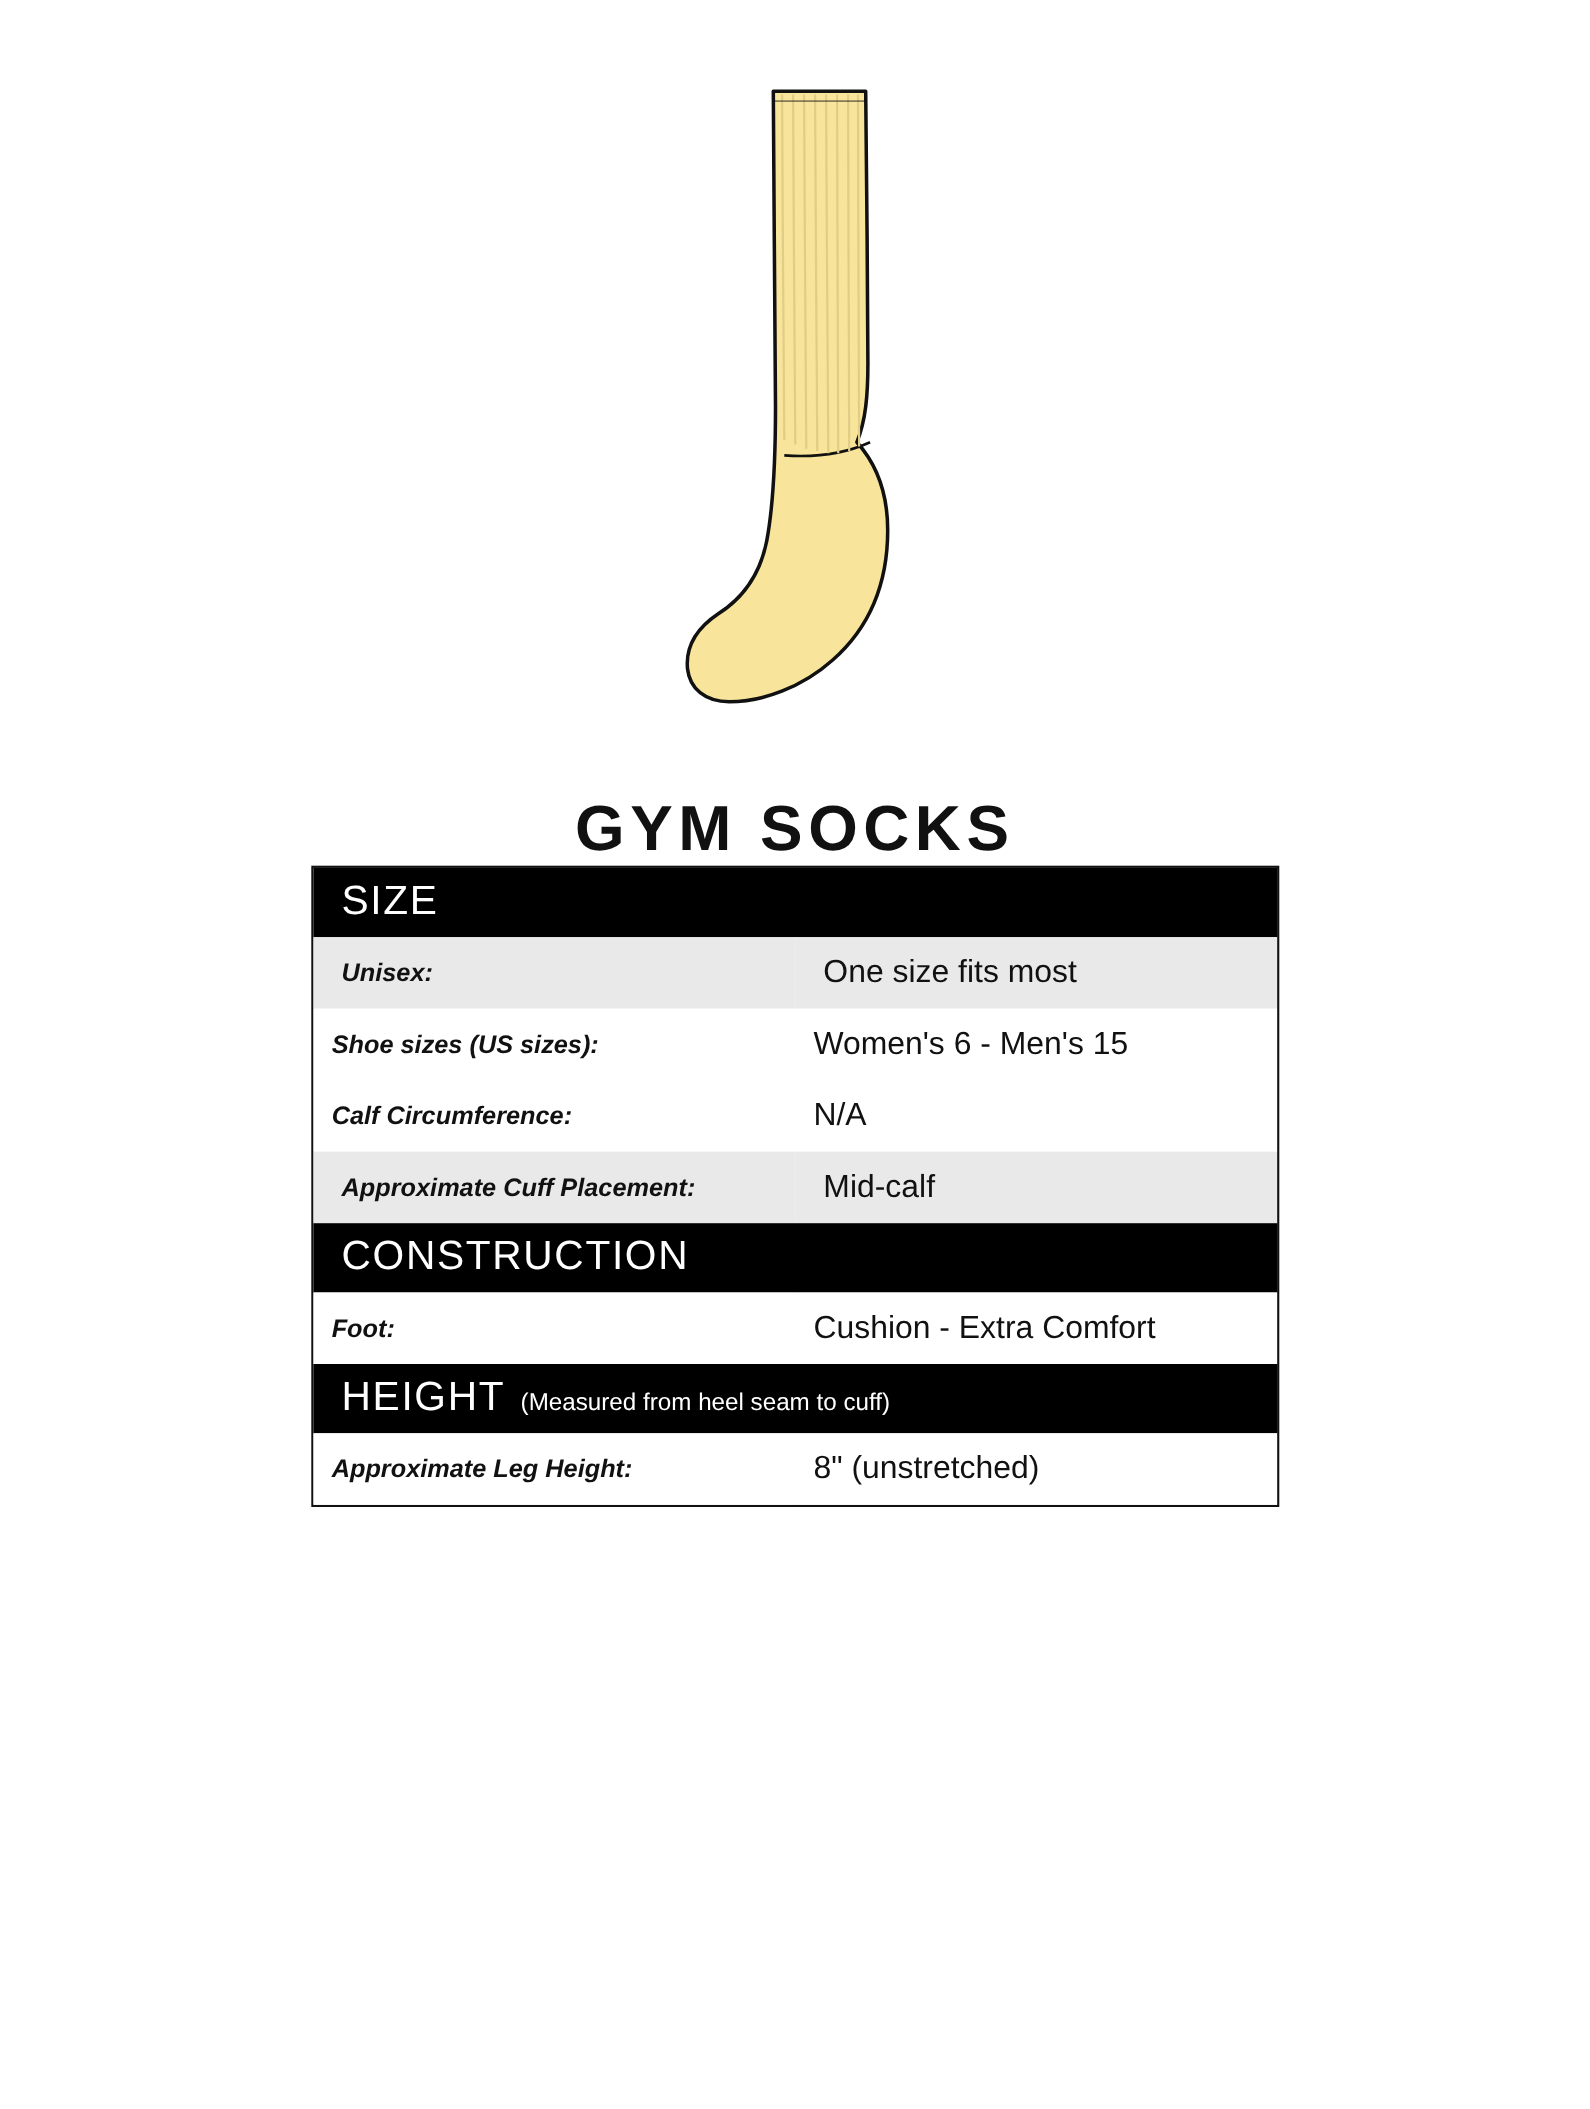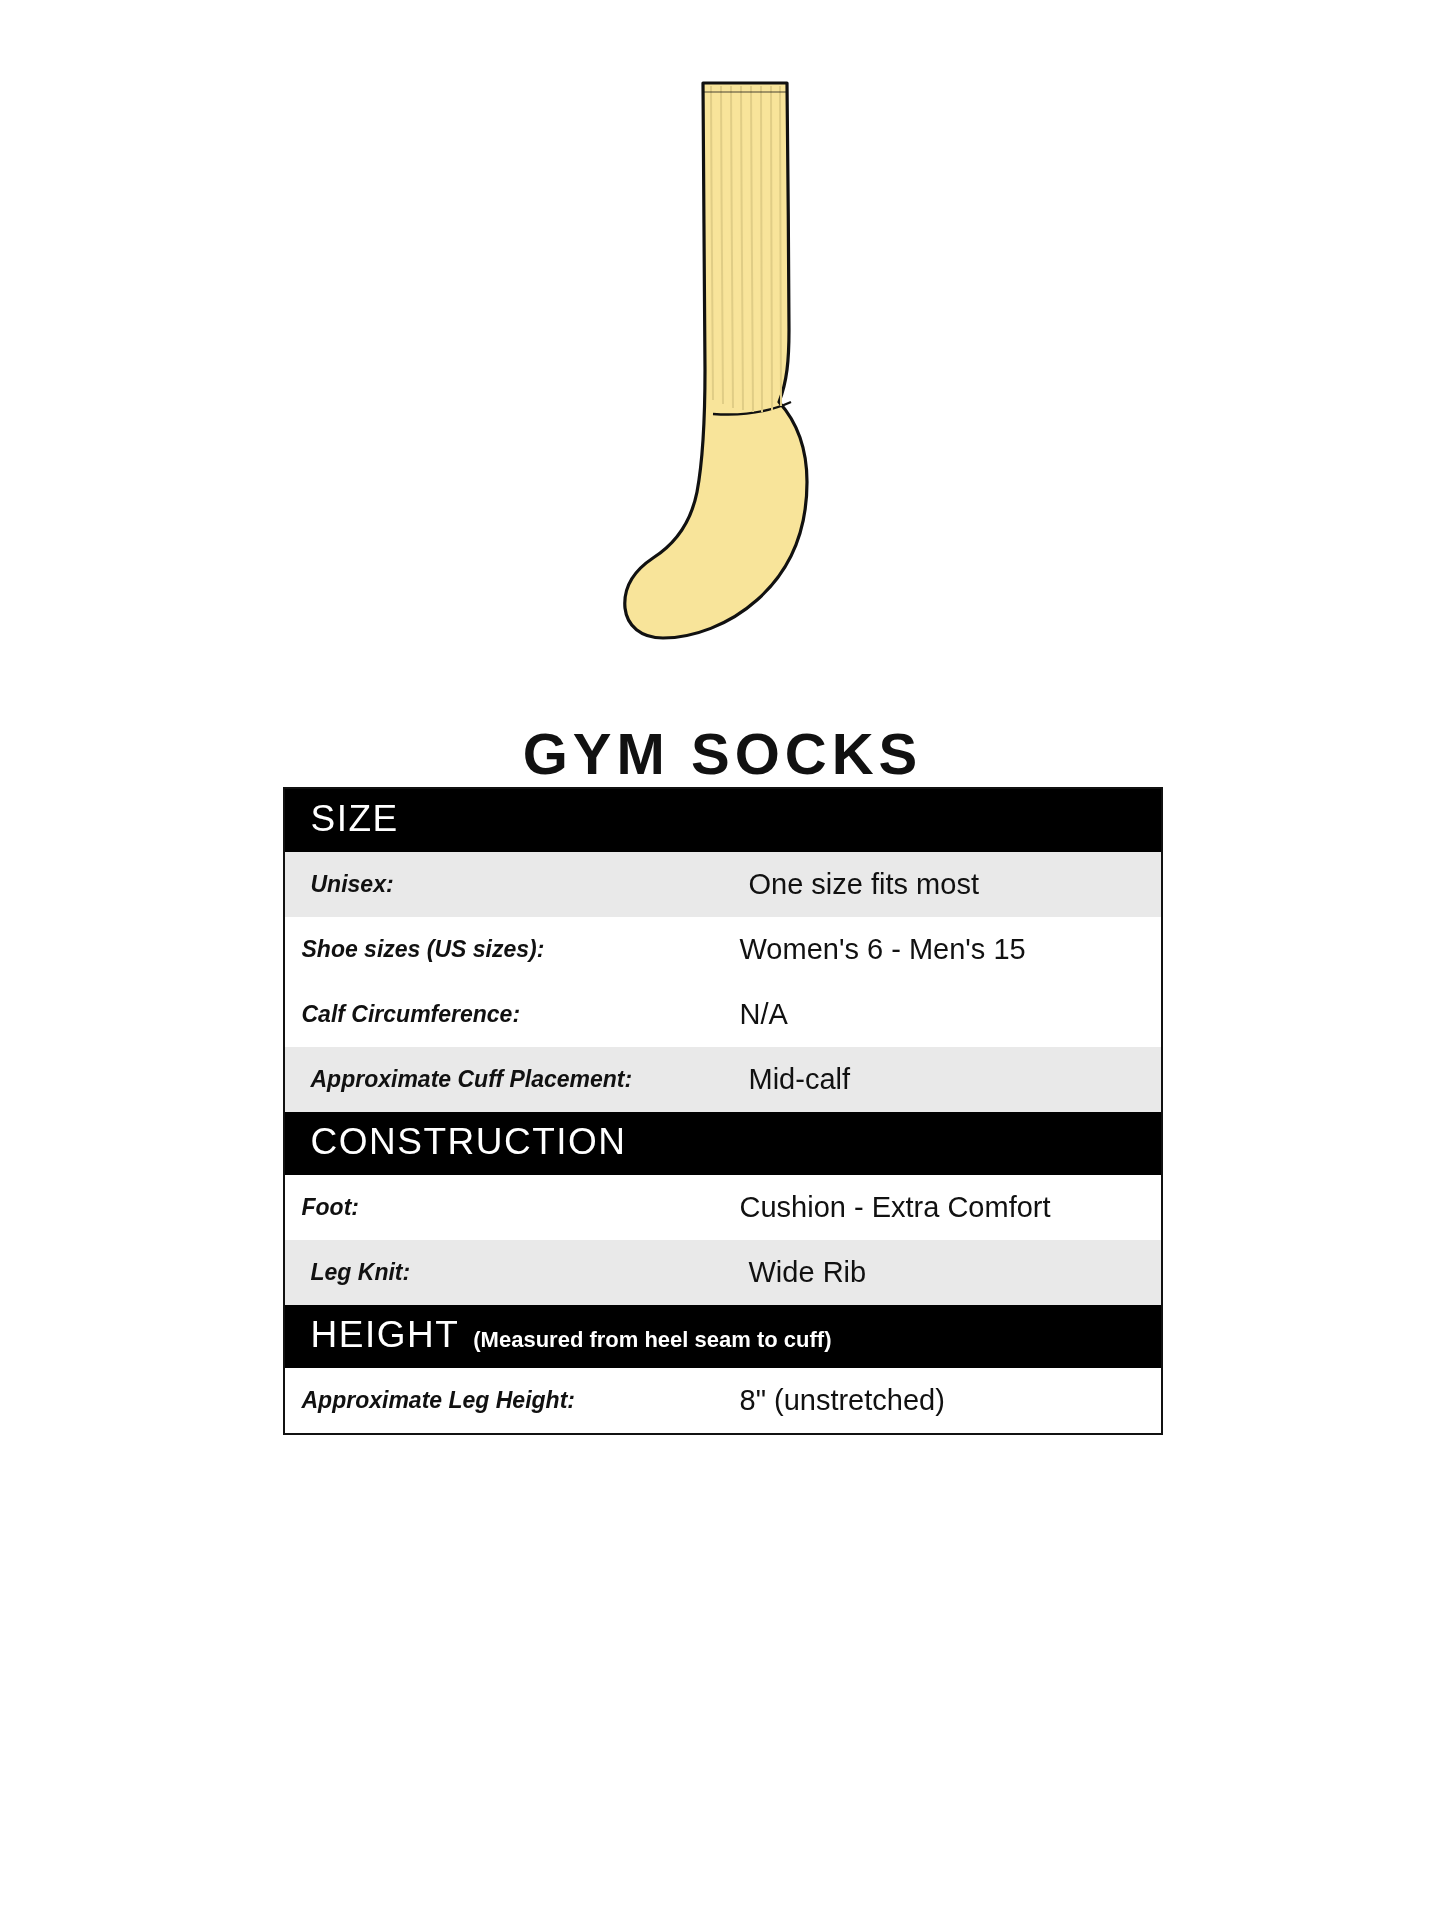--- a/index.html
+++ b/index.html
@@ -61,21 +61,21 @@
     vertical-align: middle;
     line-height: 1.05;
   }
   .section-row .section-title {
     font-family: "Liberation Sans", sans-serif;
   }
   .section-row .section-note {
     font-size: 22px;
     letter-spacing: 0px;
     margin-left: 14px;
-    font-weight: 700;
+    font-weight: 400;
     white-space: nowrap;
     text-align: center;
   }
   .data-row td {
     padding: 16px 26px;
     font-size: 27px;
     vertical-align: middle;
   }
   .data-row .label {
     width: 340px;
@@ -151,24 +151,20 @@
           <td class="label">Approximate Cuff Placement:</td>
           <td class="value">Mid-calf</td>
         </tr>
         <tr class="section-row">
           <td colspan="2"><span class="section-title">CONSTRUCTION</span></td>
         </tr>
         <tr class="data-row shade-white">
           <td class="label">Foot:</td>
           <td class="value">Cushion - Extra Comfort</td>
         </tr>
-        <tr class="data-row shade-grey">
-          <td class="label">Leg Knit:</td>
-          <td class="value">Wide Rib</td>
-        </tr>
         <tr class="section-row">
           <td colspan="2"><span class="section-title">HEIGHT</span><span class="section-note">(Measured from heel seam to cuff)</span></td>
         </tr>
         <tr class="data-row shade-white">
           <td class="label">Approximate Leg Height:</td>
           <td class="value">8" (unstretched)</td>
         </tr>
       </tbody>
   </table>
 </div>

